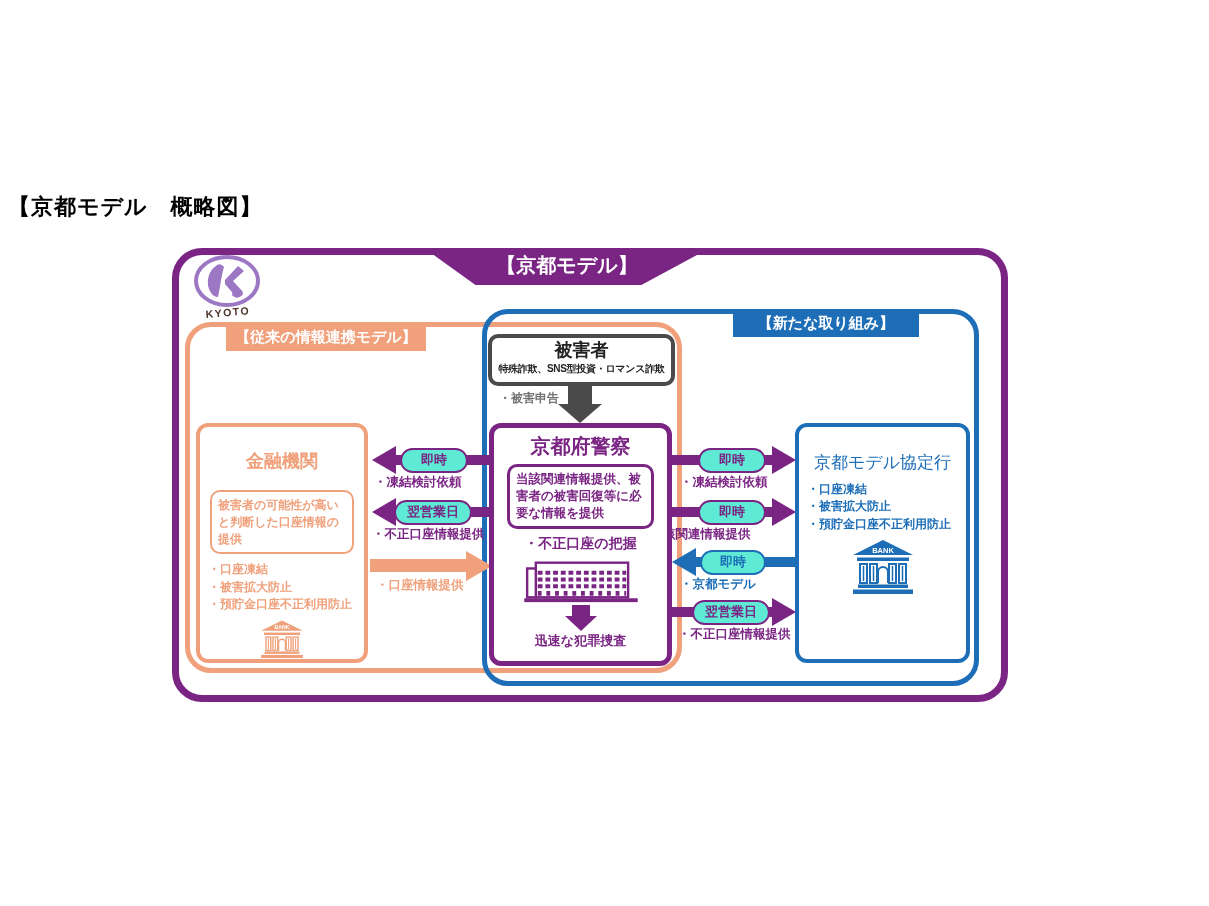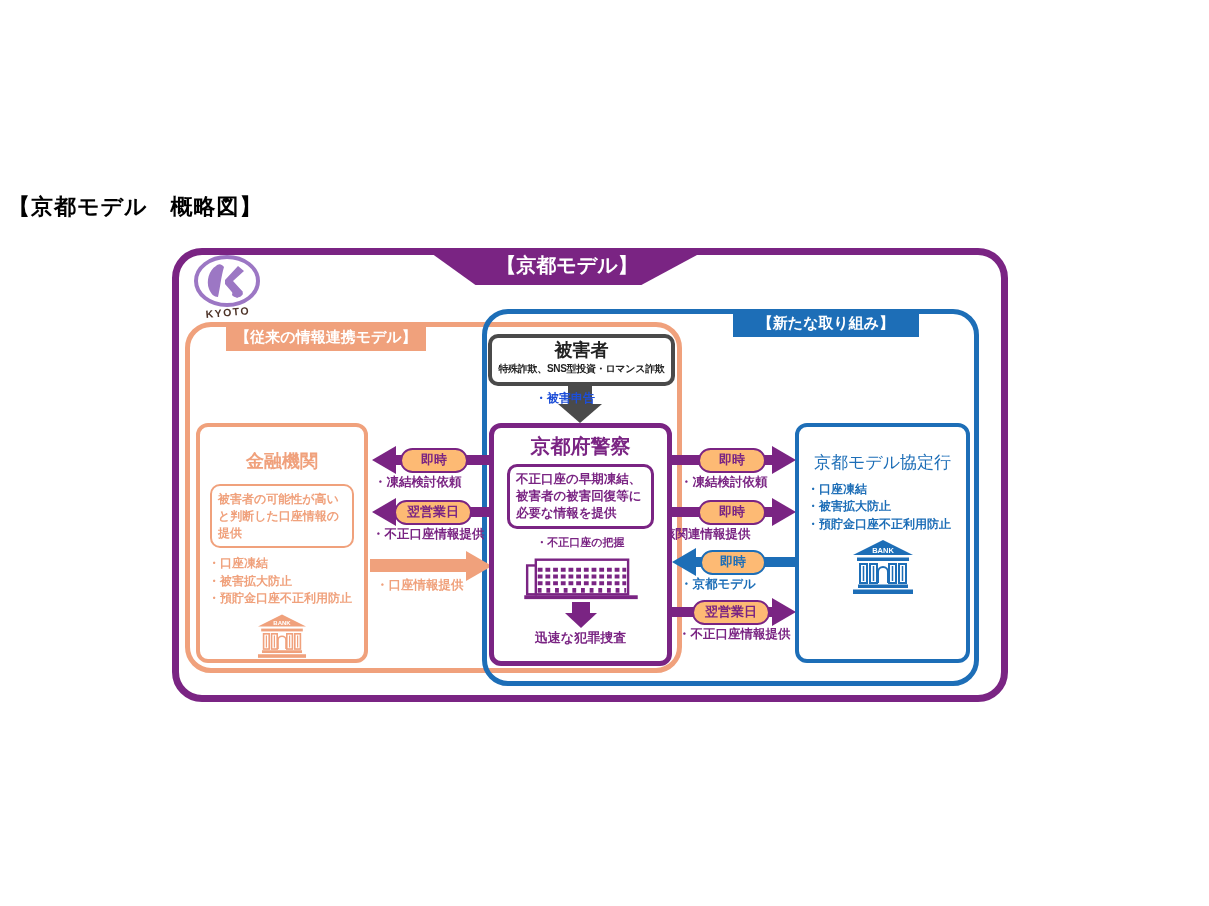--- a/index.html
+++ b/index.html
@@ -25,51 +25,51 @@
   .orange-label{left:226px;top:323px;width:200px;background:var(--orange);}
   .blue-label{left:733px;top:309px;width:186px;background:var(--blue);}
 
   .node{background:#fff;z-index:6;display:flex;flex-direction:column;align-items:center;}
   .victim-box{left:488px;top:334px;width:187px;height:52px;border:4px solid var(--gray);border-radius:10px;}
   .victim-title{font-size:18px;font-weight:bold;color:#222;line-height:1.2;margin-top:2px;}
   .victim-sub{font-size:10px;font-weight:bold;color:#222;letter-spacing:-0.3px;white-space:nowrap;}
 
   .gray-stem{left:568px;top:386px;width:24px;height:18px;background:var(--gray);z-index:5;}
   .gray-head{left:558px;top:404px;width:0;height:0;border-left:22px solid transparent;border-right:22px solid transparent;border-top:19px solid var(--gray);z-index:5;}
-  .victim-report{left:499px;top:390px;font-size:12px;font-weight:bold;color:#1d4ed8;z-index:6;margin-left:36px;}
+  .victim-report{left:499px;top:390px;font-size:12px;font-weight:bold;color:#737373;z-index:6;}
 
   .police-box{left:489px;top:423px;width:183px;height:243px;border:5px solid var(--purple);border-radius:12px;color:var(--purple);}
   .police-title{font-size:20px;font-weight:bold;margin-top:5px;}
   .police-mission{width:147px;border:3px solid var(--purple);border-radius:10px;margin-top:4px;padding:4px 6px;font-size:12.5px;font-weight:bold;line-height:1.35;text-align:left;}
-  .police-task{margin-top:6px;font-size:11px;font-weight:bold;}
+  .police-task{margin-top:6px;font-size:14px;font-weight:bold;}
   .mini-arrow-stem{width:18px;height:11px;background:var(--purple);}
   .mini-arrow-head{width:0;height:0;border-left:16px solid transparent;border-right:16px solid transparent;border-top:15px solid var(--purple);}
   .police-outcome{font-size:13px;font-weight:bold;margin-top:1px;}
 
   .fi-box{left:196px;top:423px;width:172px;height:240px;border:4px solid var(--orange);border-radius:12px;color:var(--orange);}
   .fi-title{font-size:18px;font-weight:bold;margin-top:22px;}
-  .side-note{border-radius:10px;margin-top:11px;padding:5px 6px;font-size:12px;font-weight:bold;line-height:1.4;text-align:left;}
+  .side-note{border-radius:10px;margin-top:17px;padding:5px 6px;font-size:12px;font-weight:bold;line-height:1.4;text-align:left;}
   .fi-note{width:144px;border:2.5px solid var(--orange);}
   .bullets{align-self:flex-start;margin:7px 0 0 8px;font-size:12px;font-weight:bold;line-height:1.45;text-align:left;}
 
   .agree-box{left:795px;top:423px;width:175px;height:240px;border:4px solid var(--blue);border-radius:12px;color:var(--blue);}
   .agree-title{font-size:17px;font-weight:normal;margin-top:24px;}
   .agree-note{width:148px;border:2.5px solid var(--blue);}
 
   .bank-icon{margin-top:5px;}
 
   .arrow{position:absolute;height:28px;z-index:5;}
   .stem{position:absolute;top:9px;height:10px;background:var(--purple);}
   .head-l{position:absolute;left:0;top:0;width:0;height:0;border-top:14px solid transparent;border-bottom:14px solid transparent;border-right:24px solid var(--purple);}
   .head-r{position:absolute;right:0;top:0;width:0;height:0;border-top:14px solid transparent;border-bottom:14px solid transparent;border-left:24px solid var(--purple);}
   .arrow.blue .stem{background:var(--blue);}
   .arrow.blue .head-l{border-right-color:var(--blue);}
   .arrow.orange .stem{top:8px;height:13px;background:var(--orange);}
   .arrow.orange .head-r{border-top-width:15px;border-bottom-width:15px;border-left:26px solid var(--orange);}
-  .pill{position:absolute;top:2px;height:25px;background:#fdba74;border:2.5px solid var(--purple);border-radius:13px;
+  .pill{position:absolute;top:2px;height:25px;background:#5eead4;border:2.5px solid var(--purple);border-radius:13px;
     font-size:13px;font-weight:bold;color:var(--purple);text-align:center;line-height:20px;}
   .pill.blue{border-color:var(--blue);color:var(--blue);}
   .cap{position:absolute;font-size:12.5px;font-weight:bold;color:var(--purple);white-space:nowrap;z-index:5;}
   .cap.orange{color:var(--orange);}
   .cap.blue{color:var(--blue);}
 
   .logo{left:192px;top:254px;z-index:3;}
 </style>
 </head>
 <body>
@@ -95,21 +95,21 @@
 <div class="abs node victim-box">
   <div class="victim-title">被害者</div>
   <div class="victim-sub">特殊詐欺、SNS型投資・ロマンス詐欺</div>
 </div>
 <div class="abs gray-stem"></div>
 <div class="abs gray-head"></div>
 <div class="abs victim-report">・被害申告</div>
 
 <div class="abs node police-box">
   <div class="police-title">京都府警察</div>
-  <div class="police-mission">不正口座の早期凍結、被害者の被害回復等に必要な情報を提供</div>
+  <div class="police-mission">当該関連情報提供、被害者の被害回復等に必要な情報を提供</div>
   <div class="police-task">・不正口座の把握</div>
   <svg width="122" height="50" viewBox="0 0 122 52" style="margin-top:2px;">
     <rect x="14" y="8" width="96" height="36" fill="#fff" stroke="#7a2483" stroke-width="2.5"></rect>
     <rect x="5" y="14" width="9" height="30" fill="#fff" stroke="#7a2483" stroke-width="2.5"></rect>
     <line x1="16" y1="18.5" x2="108" y2="18.5" stroke="#7a2483" stroke-width="4" stroke-dasharray="5 3"></line>
     <line x1="16" y1="25.5" x2="108" y2="25.5" stroke="#7a2483" stroke-width="4" stroke-dasharray="5 3"></line>
     <line x1="16" y1="32.5" x2="108" y2="32.5" stroke="#7a2483" stroke-width="4" stroke-dasharray="5 3"></line>
     <line x1="16" y1="40" x2="108" y2="40" stroke="#7a2483" stroke-width="5" stroke-dasharray="4 5"></line>
     <rect x="2" y="45" width="118" height="4" fill="#7a2483"></rect>
   </svg>

